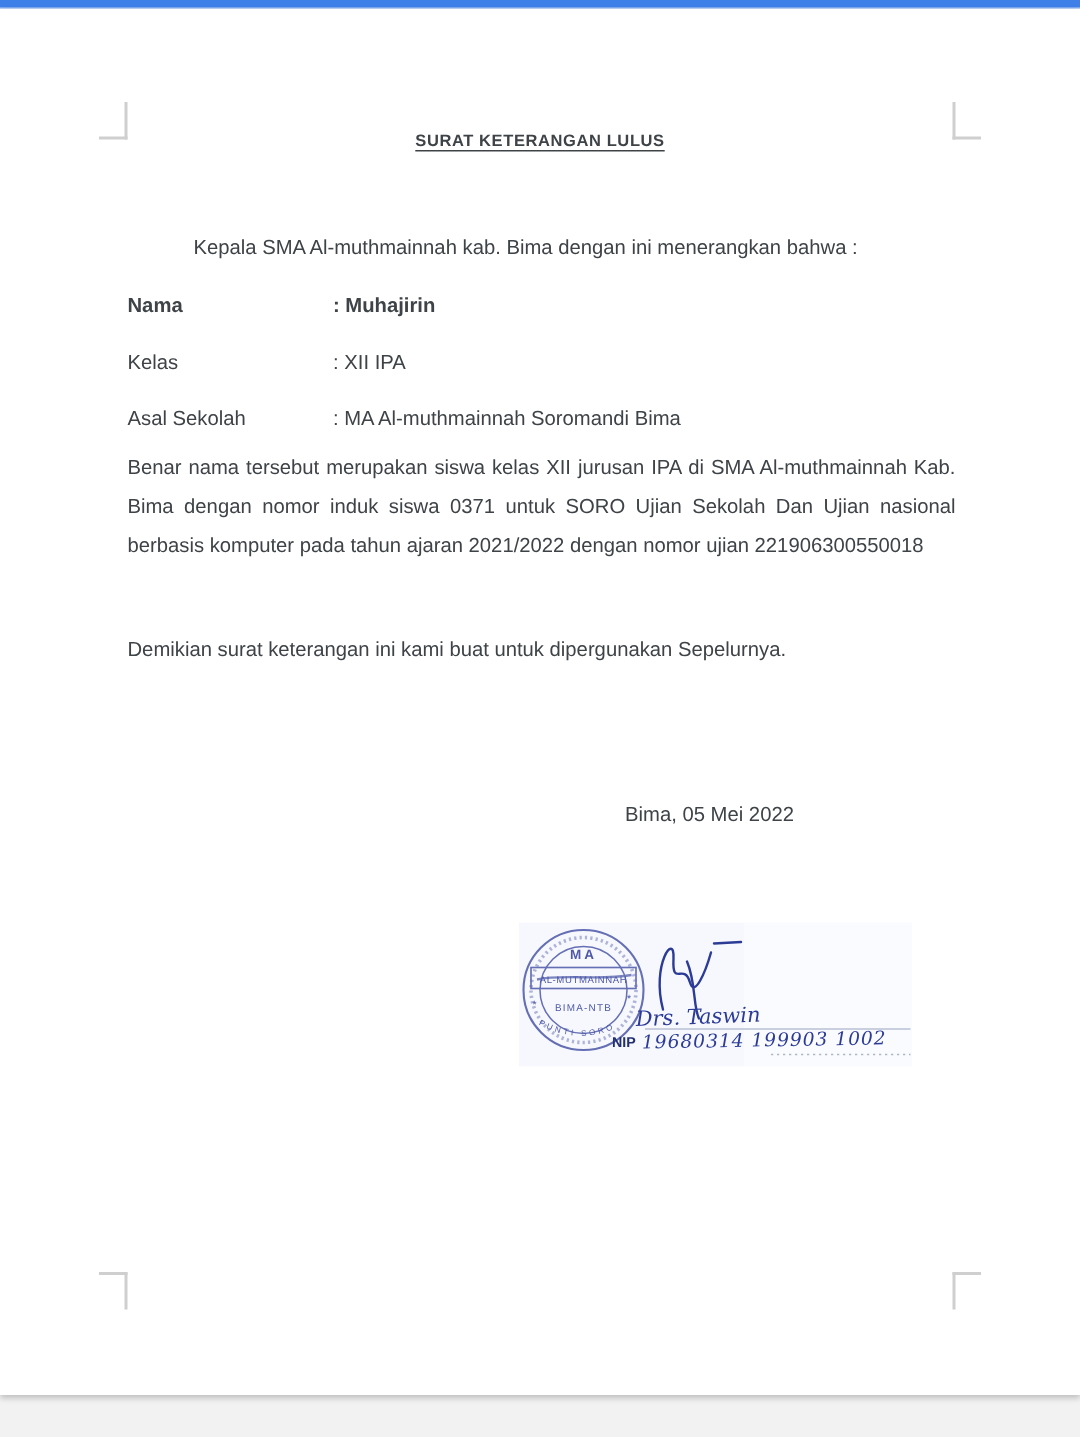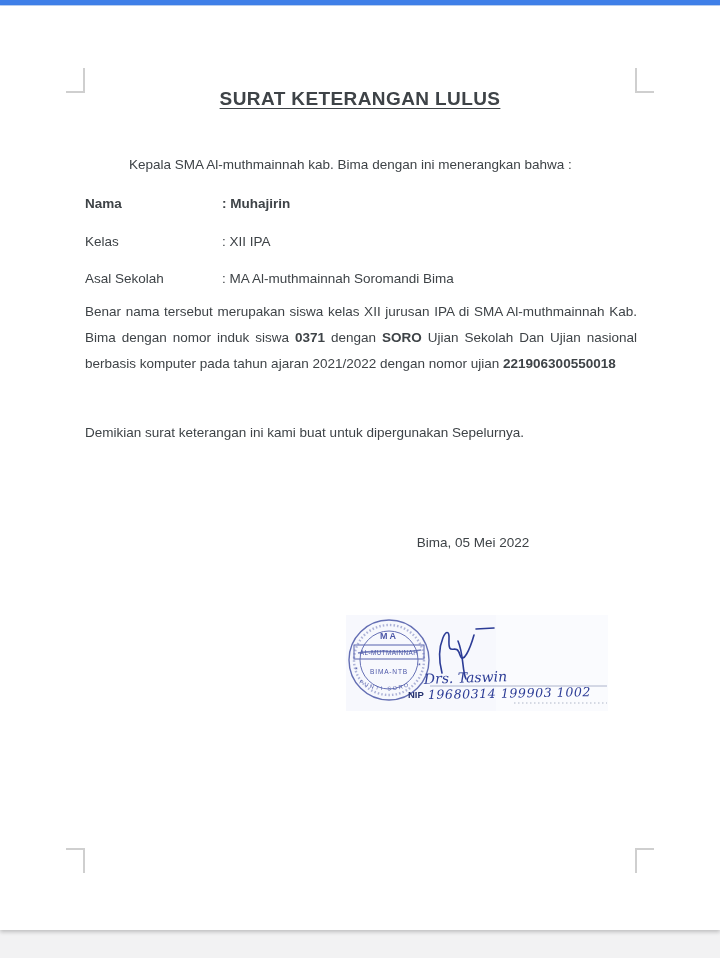--- a/index.html
+++ b/index.html
@@ -22,34 +22,34 @@
     box-shadow: 0 2px 4px rgba(0,0,0,0.22);
   }
   .corner { position: absolute; width: 19px; height: 25px; }
   .corner.tl { left: 66px; top: 62px;  border-right: 2px solid #cfcfcf; border-bottom: 2px solid #cfcfcf; }
   .corner.tr { left: 635px; top: 62px; border-left: 2px solid #cfcfcf;  border-bottom: 2px solid #cfcfcf; }
   .corner.bl { left: 66px; top: 842px; border-right: 2px solid #cfcfcf; border-top: 2px solid #cfcfcf; }
   .corner.br { left: 635px; top: 842px;border-left: 2px solid #cfcfcf;  border-top: 2px solid #cfcfcf; }
 
   .doc-title {
     position: absolute; left: 0; top: 82px; width: 720px;
-    text-align: center; font-size: 19px; font-weight: 700;
+    text-align: center; font-size: 11px; font-weight: 700;
     letter-spacing: 0.4px;
     text-decoration: underline;
     text-underline-offset: 3px;
     color: var(--text, #3e4347);
   }
   .t { position: absolute; left: 85px; width: 552px; font-size: 13.5px; line-height: 20px; }
   .intro   { top: 149px; margin-left: 44px; }
   .row1    { top: 188px; font-weight: bold; }
   .row2    { top: 226px; }
   .row3    { top: 263px; }
   .row .lbl { display: inline-block; width: 137px; }
   .bodypar { top: 293px; text-align: justify; line-height: 26px; }
-  .bodypar strong { font-weight: 700; }
+  .bodypar strong { font-weight: 400; }
   .closing { top: 417px; }
 
   .signblock { position: absolute; left: 342px; width: 262px; text-align: center; font-size: 13.5px; }
   .sign-date  { top: 529px; }
   .sign-title { top: 567px; }
 
   .scan { position: absolute; left: 346px; top: 609px; width: 262px; height: 96px; }
 </style>
 </head>
 <body>
@@ -70,21 +70,21 @@
     <div class="t row row1">
       <span class="lbl">Nama</span><span>: Muhajirin</span>
     </div>
     <div class="t row row3">
       <span class="lbl">Asal Sekolah</span><span>: MA Al-muthmainnah Soromandi Bima</span>
     </div>
     <div class="t row row2">
       <span class="lbl">Kelas</span><span>: XII IPA</span>
     </div>
 
-    <p class="t bodypar"><span>Benar nama tersebut merupakan siswa kelas XII jurusan IPA di SMA Al-muthmainnah Kab. Bima dengan nomor induk siswa </span><strong>0371</strong><span> dengan </span><strong>SORO</strong><span> Ujian Sekolah Dan Ujian nasional berbasis komputer pada tahun ajaran 2021/2022 dengan nomor ujian </span><strong>221906300550018</strong></p>
+    <p class="t bodypar"><span>Benar nama tersebut merupakan siswa kelas XII jurusan IPA di SMA Al-muthmainnah Kab. Bima dengan nomor induk siswa </span><strong>0371</strong><span> untuk </span><strong>SORO</strong><span> Ujian Sekolah Dan Ujian nasional berbasis komputer pada tahun ajaran 2021/2022 dengan nomor ujian </span><strong>221906300550018</strong></p>
 
     <div class="t closing">Demikian surat keterangan ini kami buat untuk dipergunakan Sepelurnya.</div>
 
     <div class="signblock sign-date">Bima, 05 Mei 2022</div>
 
     <svg class="scan" viewBox="0 0 262 96" xmlns="http://www.w3.org/2000/svg">
       <rect x="0" y="0" width="262" height="96" fill="#f7f8fd"></rect>
       <rect x="150" y="0" width="112" height="96" fill="#fafbfe"></rect>
 
       <g stroke="#5560ac" fill="none" opacity="0.9">

